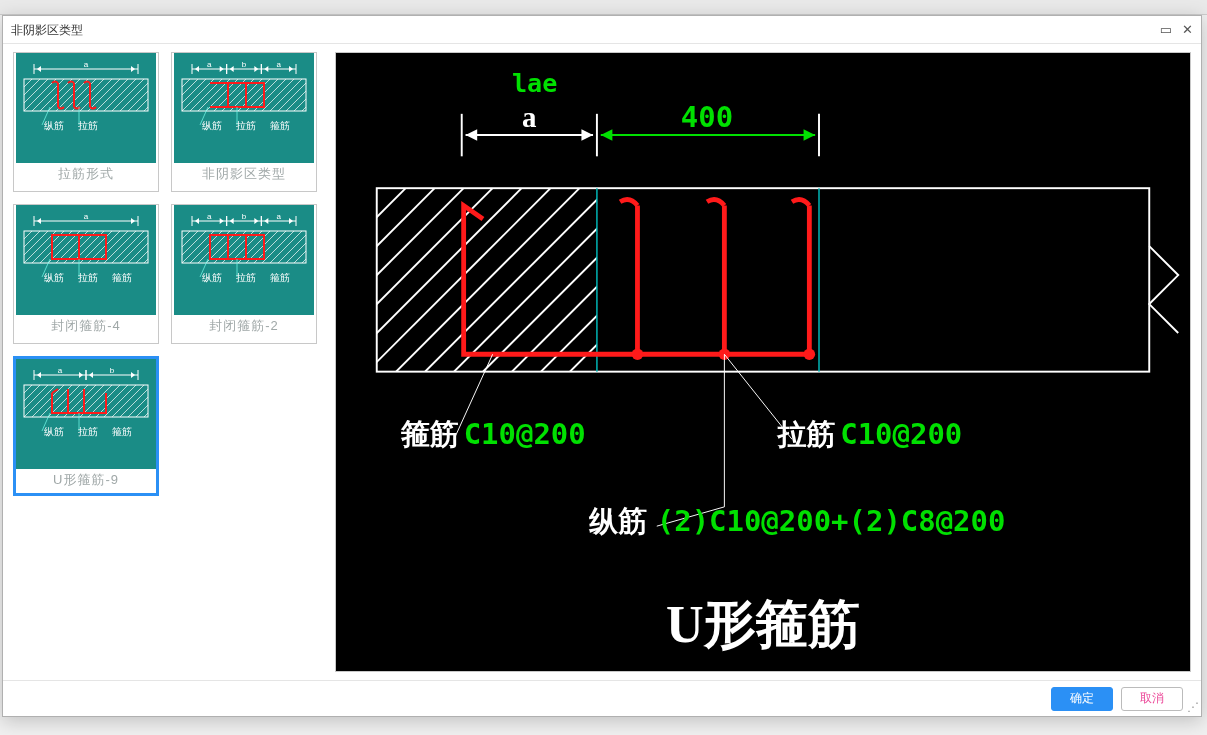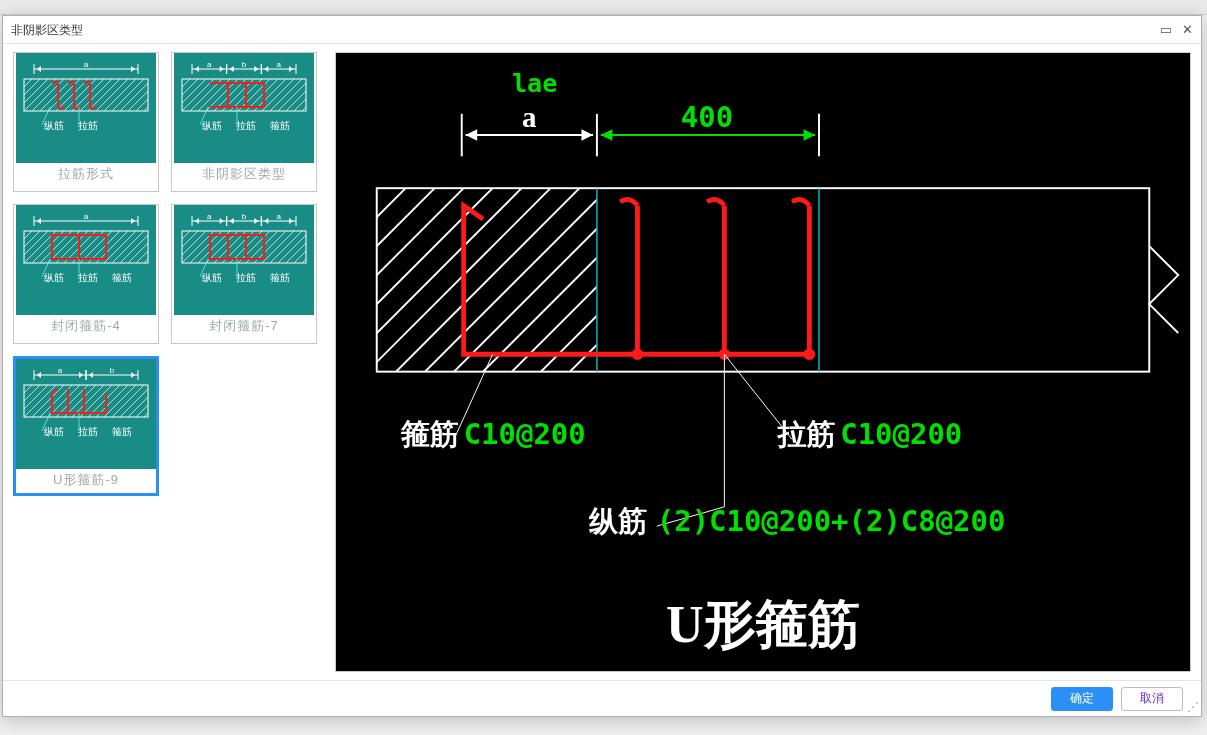--- a/index.html
+++ b/index.html
@@ -69,21 +69,21 @@
   }
   .footer {
     position: absolute; left:0; right:0; bottom:0;
     height: 36px; border-top: 1px solid #e5e5e5;
     display:flex; justify-content:flex-end; align-items:center;
     gap:8px; padding: 0 18px 0 0;
   }
   .btn {
     min-width: 62px; height: 24px;
     font-size: 12px; border-radius: 3px;
-    border: 1px solid #bbb; background:#fff; color:#6d28d9;
+    border: 1px solid #bbb; background:#fff; color:#ec4899;
     cursor:pointer;
   }
   .btn-primary {
     background: #2b90f5; color:#fff; border-color:#2b90f5;
   }
   .resize-grip {
     position:absolute; right:2px; bottom:2px; width:12px; height:12px;
     color:#999; font-size:12px; line-height:10px; text-align:right;
   }
 </style>
@@ -305,21 +305,21 @@
               <line x1="144" y1="58" x2="176" y2="26" stroke="#fff" stroke-width="0.7" clip-path="url(#cpt4)"></line>
               <rect x="36" y="30" width="54" height="24" stroke="#ff1a1a" fill="none" stroke-width="2"></rect>
               <line x1="54" y1="30" x2="54" y2="54" stroke="#ff1a1a" stroke-width="2"></line>
               <line x1="72" y1="30" x2="72" y2="54" stroke="#ff1a1a" stroke-width="2"></line>
               <line x1="34" y1="54" x2="26" y2="72" stroke="#7fe" stroke-width="0.7"></line>
               <line x1="63" y1="54" x2="63" y2="72" stroke="#7fe" stroke-width="0.7"></line>
               <text x="28" y="76" fill="#fff" font-size="10">纵筋</text>
               <text x="62" y="76" fill="#fff" font-size="10">拉筋</text>
               <text x="96" y="76" fill="#fff" font-size="10">箍筋</text>
             </svg>
-            <div class="tlabel">封闭箍筋-7</div>
+            <div class="tlabel">封闭箍筋-2</div>
           </div>
           <div class="thumb selected">
             <svg class="tsvg" viewBox="0 0 140 110">
               <clipPath id="cpt5">
                 <rect x="8" y="26" width="124" height="32"></rect>
               </clipPath>
               <rect x="0" y="0" width="140" height="110" fill="#1a8c86"></rect>
               <line x1="18" y1="16" x2="122" y2="16" stroke="#fff" stroke-width="1"></line>
               <line x1="18" y1="11" x2="18" y2="21" stroke="#fff"></line>
               <line x1="70" y1="11" x2="70" y2="21" stroke="#fff"></line>

